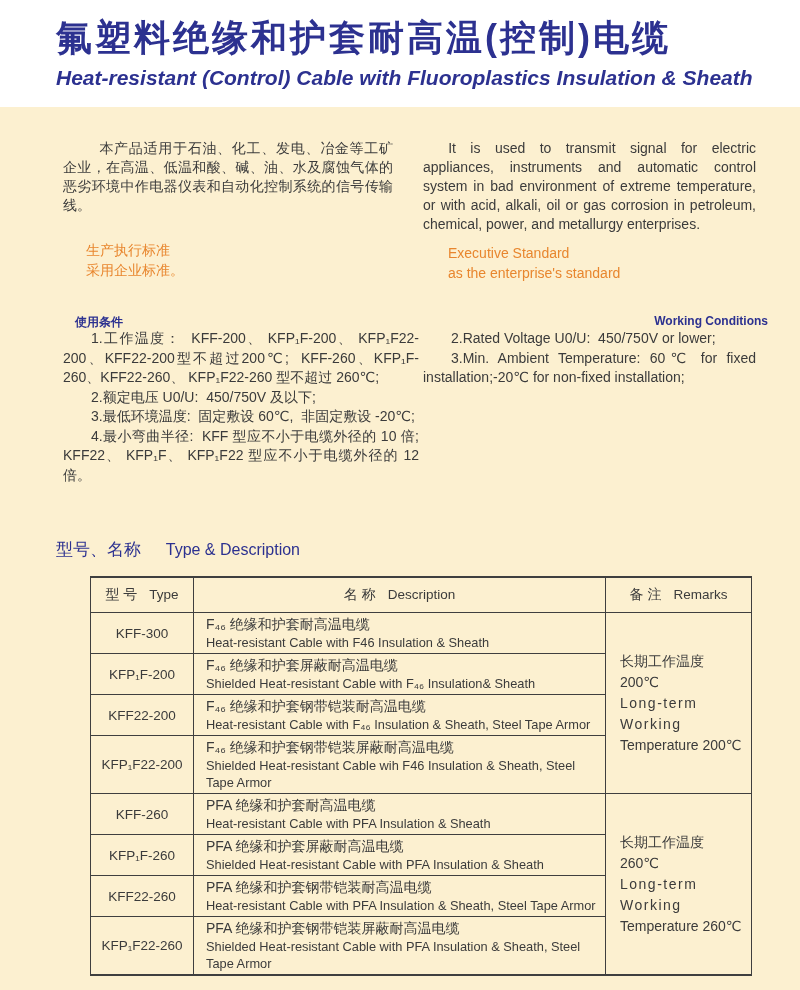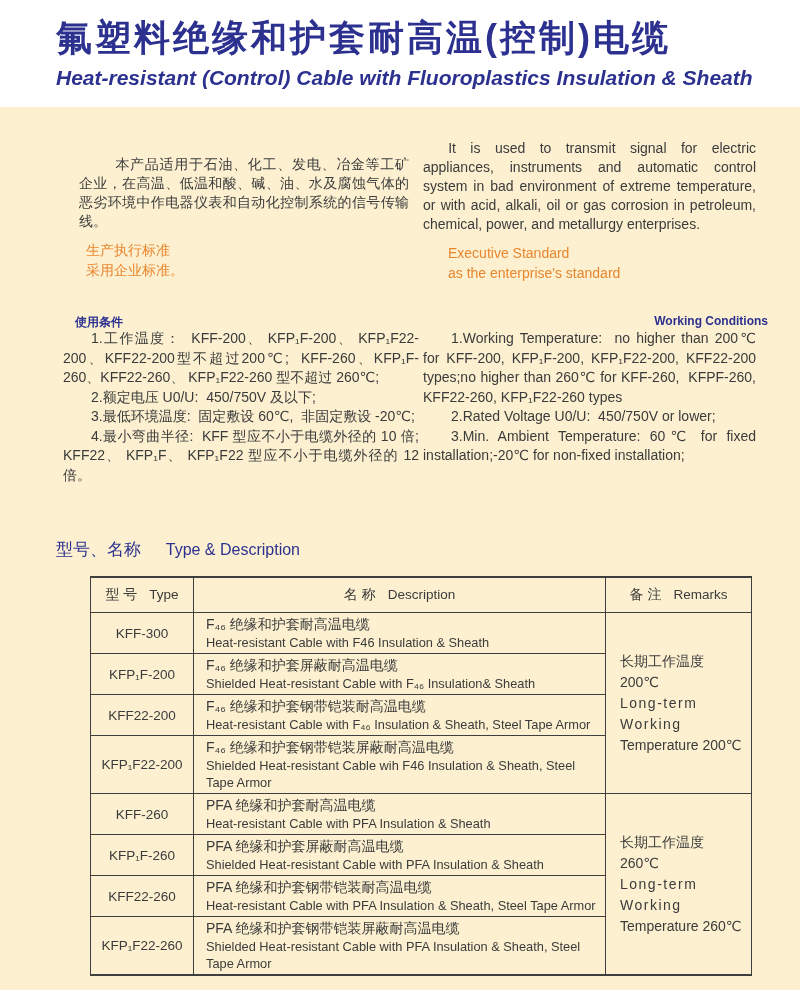--- a/index.html
+++ b/index.html
@@ -14,21 +14,21 @@
   .title-cn{
     position:absolute;left:56px;top:14px;margin:0;
     font-size:36px;font-weight:bold;letter-spacing:3px;color:#2c3190;white-space:nowrap;
   }
   .title-en{
     position:absolute;left:56px;top:66px;margin:0;
     font-size:21px;font-weight:bold;font-style:italic;color:#2c3190;white-space:nowrap;
   }
   
   .intro-cn{
-    position:absolute;left:63px;top:139px;width:330px;margin:16px;
+    position:absolute;left:63px;top:139px;width:330px;margin:0;
     font-size:14px;line-height:19px;text-align:justify;text-indent:2.6em;
   }
   .intro-en{
     position:absolute;left:423px;top:139px;width:333px;margin:0;
     font-size:14px;line-height:19px;text-align:justify;text-indent:1.8em;
   }
   .std{position:absolute;font-size:14px;line-height:20px;color:#e8862e;}
   .std-cn{left:86px;top:240px;}
   .std-en{left:448px;top:243px;}
   .std .line{display:block;}
@@ -91,21 +91,20 @@
   <h3 class="cond-head cond-head-cn">使用条件</h3>
   <h3 class="cond-head cond-head-en">Working Conditions</h3>
 
   <div class="cond-col cond-cn">
     <p class="cond-item">1.工作温度：  KFF-200、 KFP₁F-200、 KFP₁F22-200、KFF22-200型不超过200℃;  KFF-260、KFP₁F-260、KFF22-260、 KFP₁F22-260 型不超过 260℃;</p>
     <p class="cond-item">2.额定电压 U0/U:  450/750V 及以下;</p>
     <p class="cond-item">3.最低环境温度:  固定敷设 60℃,  非固定敷设 -20℃;</p>
     <p class="cond-item">4.最小弯曲半径:  KFF 型应不小于电缆外径的 10 倍;  KFF22、 KFP₁F、 KFP₁F22 型应不小于电缆外径的 12 倍。</p>
   </div>
   <div class="cond-col cond-en">
-    <p class="cond-item">1.Working Temperature:  no higher than 200℃ for KFF-200, KFP₁F-200, KFP₁F22-200, KFF22-200 types;no higher than 260℃ for KFF-260,  KFPF-260, KFF22-260, KFP₁F22-260 types</p>
     <p class="cond-item">2.Rated Voltage U0/U:  450/750V or lower;</p>
     <p class="cond-item">3.Min. Ambient Temperature: 60℃ for fixed installation;-20℃ for non-fixed installation;</p>
   </div>
 
   <h3 class="type-head">
     <span>型号、名称</span>
     <span class="en">Type &amp; Description</span>
   </h3>
 
   <table class="type-table">

